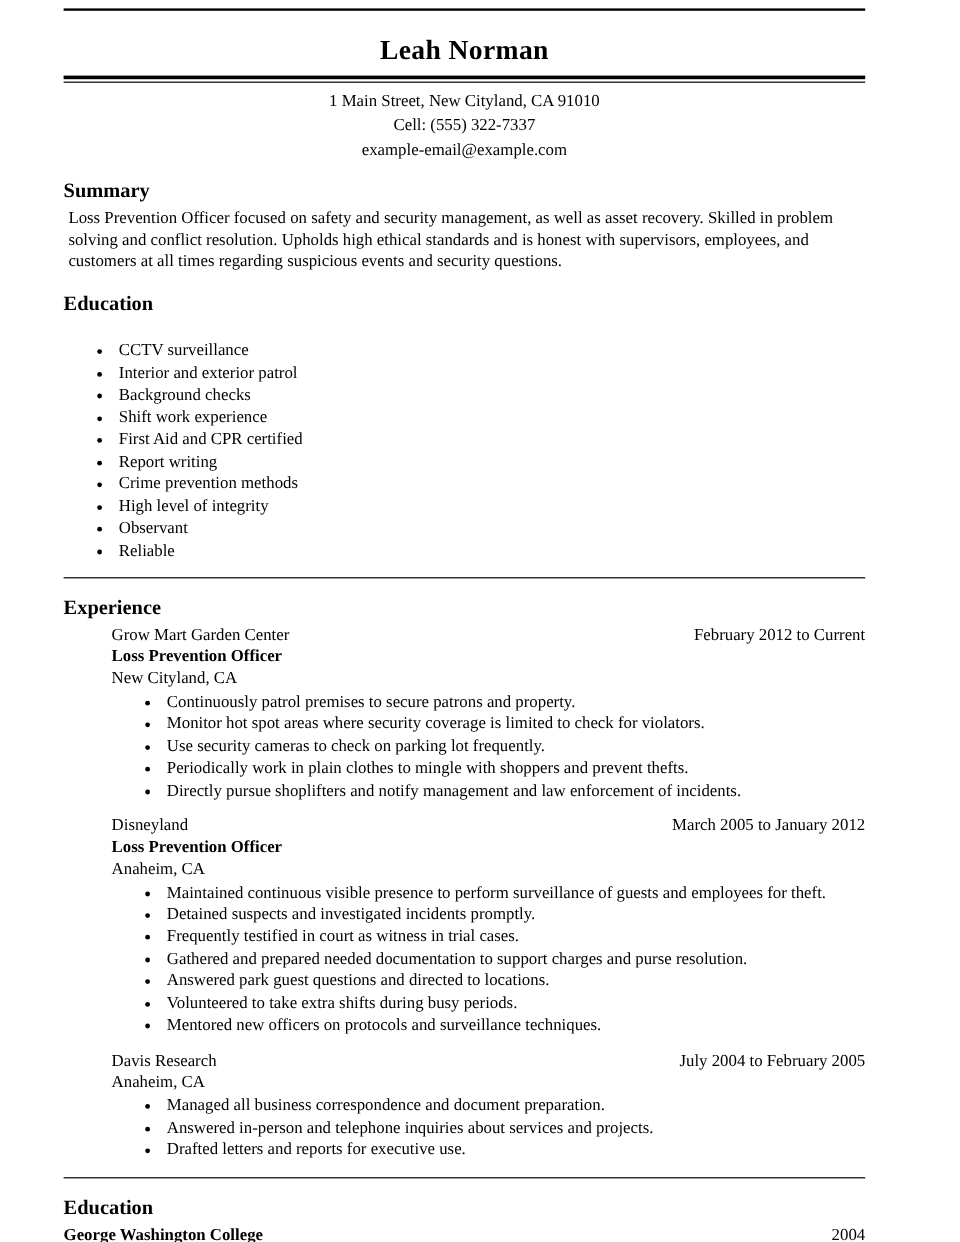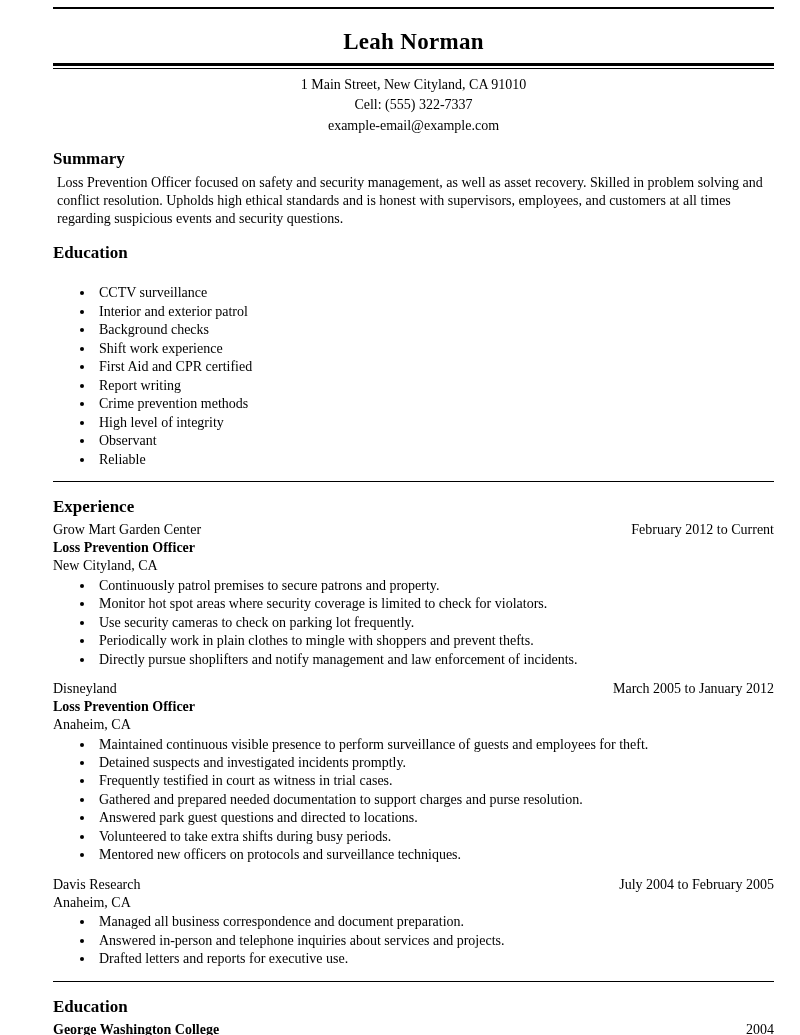--- a/index.html
+++ b/index.html
@@ -13,21 +13,21 @@
     font-family: "Liberation Serif", "DejaVu Serif", serif;
     color: #000000;
     font-size: 14px;
     line-height: 1.3;
     overflow: hidden;
   }
   .page {
     box-sizing: border-box;
     width: 800px;
     height: 877px;
-    padding: 7px 26px 10px 53px;
+    padding: 7px 79px 10px 53px;
     border-radius: 31px;
   }
   .top-rule {
     height: 2px;
     background: #000;
     margin-bottom: 6px;
   }
   h1.name {
     margin: 18px 0 6px 0;
     text-align: center;
@@ -66,21 +66,21 @@
     line-height: 1.32;
   }
   ul.bullets li {
     padding-left: 4px;
   }
   hr.section-rule {
     border: none;
     border-top: 1px solid #000;
     margin: 12px 0 2px 0;
   }
-  .job { margin-bottom: 11px; }
+  .job { margin-bottom: 11px; margin-left: 40px; }
   .split-row {
     display: flex;
     justify-content: space-between;
     align-items: baseline;
   }
   .bold { font-weight: bold; }
   .job ul.bullets { margin-top: 1px; }
   .edu-block div { margin: 0 0 1px 0; }
 </style>
 </head>

